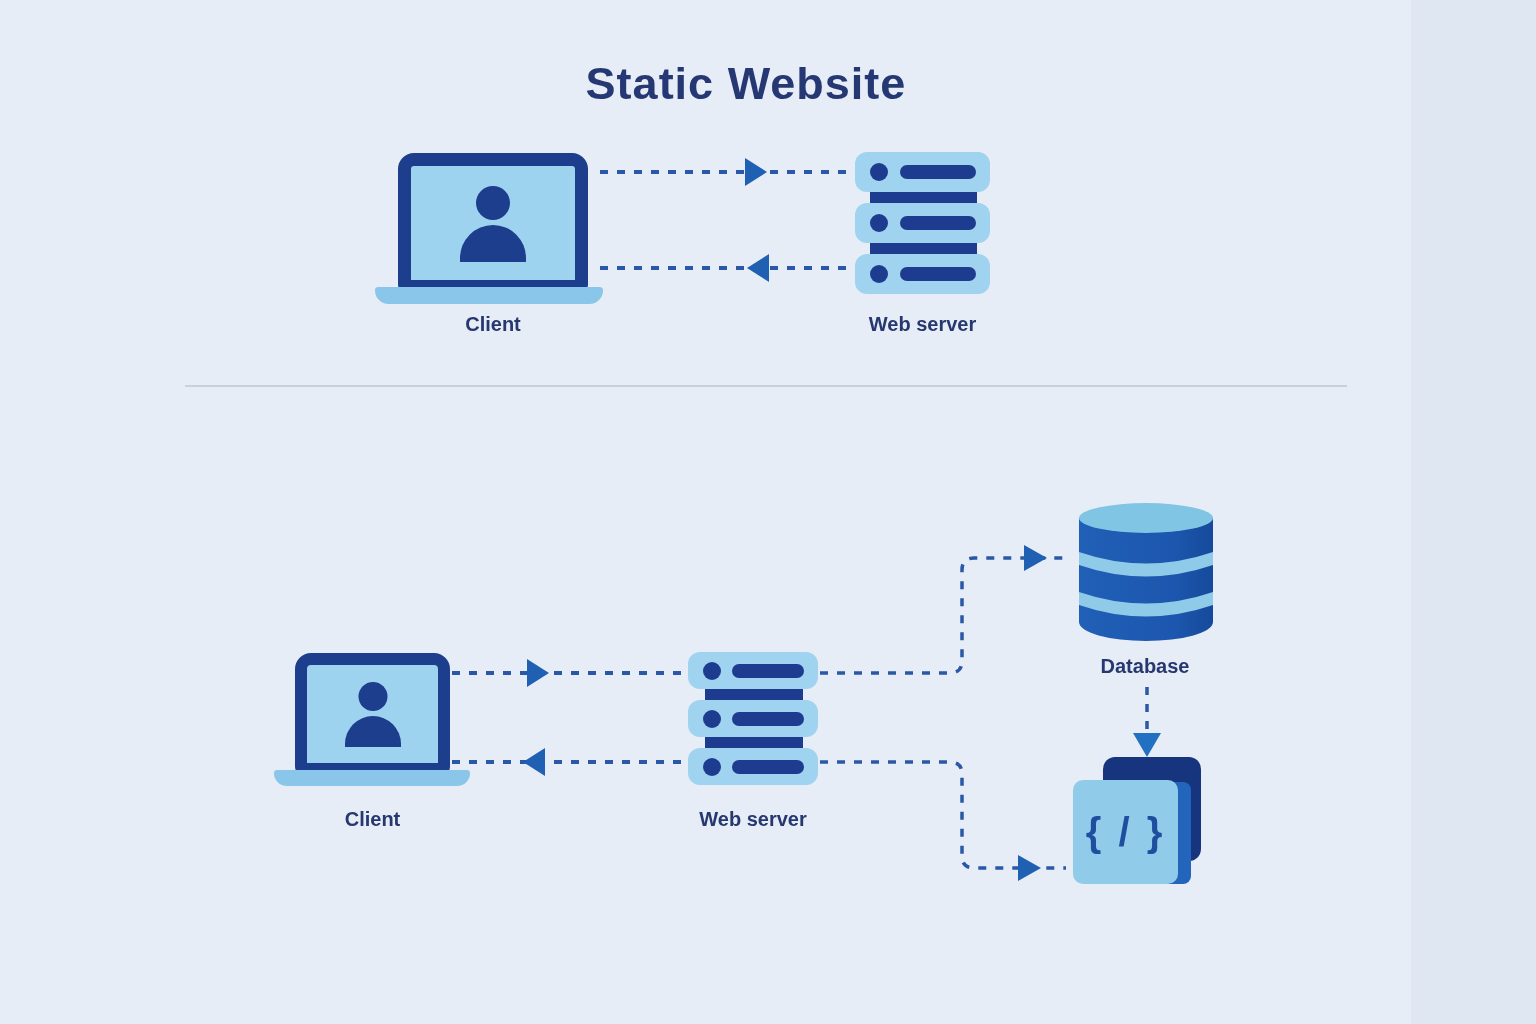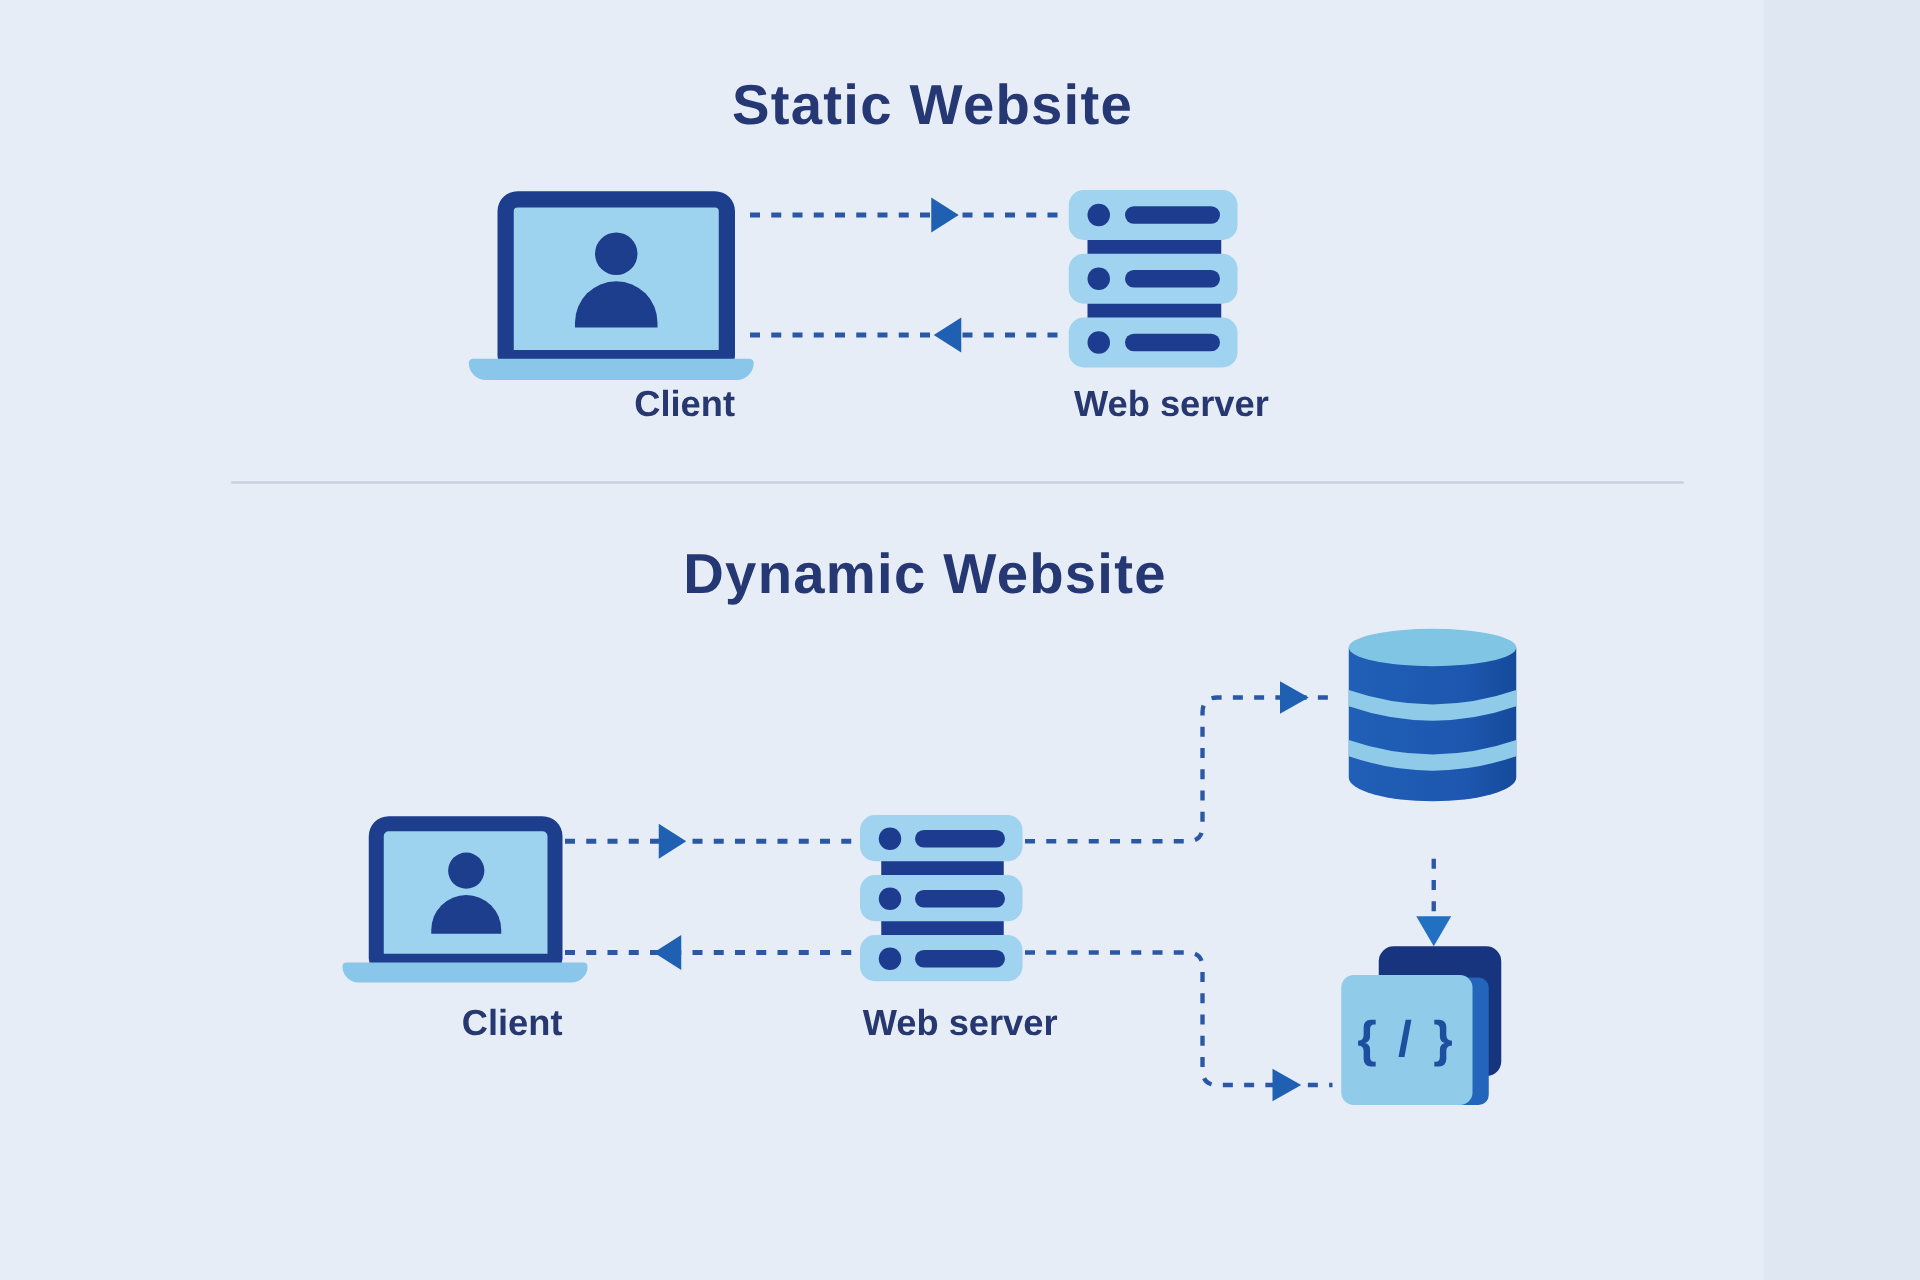--- a/index.html
+++ b/index.html
@@ -16,22 +16,22 @@
   .section-title{
     position:absolute;
     text-align:center;
     font-size:45px;
     font-weight:700;
     letter-spacing:1px;
     color:#263873;
   }
   .node-label{
     position:absolute;
-    text-align:right;
-    font-size:29px;
+    text-align:center;
+    font-size:20px;
     font-weight:700;
     color:#26386f;
     line-height:33px;
   }
   .divider{
     position:absolute;
     background:#c7d1de;
     height:2px;
   }
 
@@ -141,21 +141,20 @@
     </div>
     <div class="row" style="top:102px;height:40px;">
       <div class="dot" style="left:15px;top:11px;width:18px;height:18px;"></div>
       <div class="bar" style="left:45px;right:14px;top:13px;height:14px;"></div>
     </div>
   </div>
   <div class="node-label" style="left:830px;top:308px;width:185px;">Web server</div>
 
   <div class="divider" style="left:185px;top:385px;width:1162px;"></div>
 
-  <div class="section-title" style="left:440px;top:433px;width:600px;">Dynamic Website</div>
 
   <div>
     <div class="laptop-screen" style="left:295px;top:653px;width:155px;height:122px;border-width:12px;">
       <div class="person">
         <div class="head" style="width:29px;height:29px;top:17px;"></div>
         <div class="shoulders" style="width:56px;height:31px;top:51px;"></div>
       </div>
     </div>
     <div class="laptop-base" style="left:274px;top:770px;width:196px;height:16px;"></div>
   </div>
@@ -186,20 +185,21 @@
           <stop offset="0.72" stop-color="#1d56ae"></stop>
           <stop offset="1" stop-color="#154a9b"></stop>
         </linearGradient>
       </defs>
       <path d="M1,16 V120 a67,19 0 0 0 134,0 V16 Z" fill="url(#dbgrad)"></path>
       <path d="M1,50 q67,23 134,0 v13 q-67,23 -134,0 z" fill="#8fcbe8"></path>
       <path d="M1,90 q67,23 134,0 v13 q-67,23 -134,0 z" fill="#8fcbe8"></path>
       <ellipse cx="68" cy="16" rx="67" ry="15" fill="#80c5e4"></ellipse>
     </svg>
   </div>
+  <div class="node-label" style="left:1045px;top:650px;width:200px;">Database</div>
 
   <div>
     <div class="app-back" style="left:1103px;top:757px;width:98px;height:104px;"></div>
     <div class="app-strip" style="left:1155px;top:782px;width:36px;height:102px;"></div>
     <div class="app-front" style="left:1073px;top:780px;width:105px;height:104px;">
       <span class="code-glyph">{ / }</span>
     </div>
   </div>
 
 </div>

